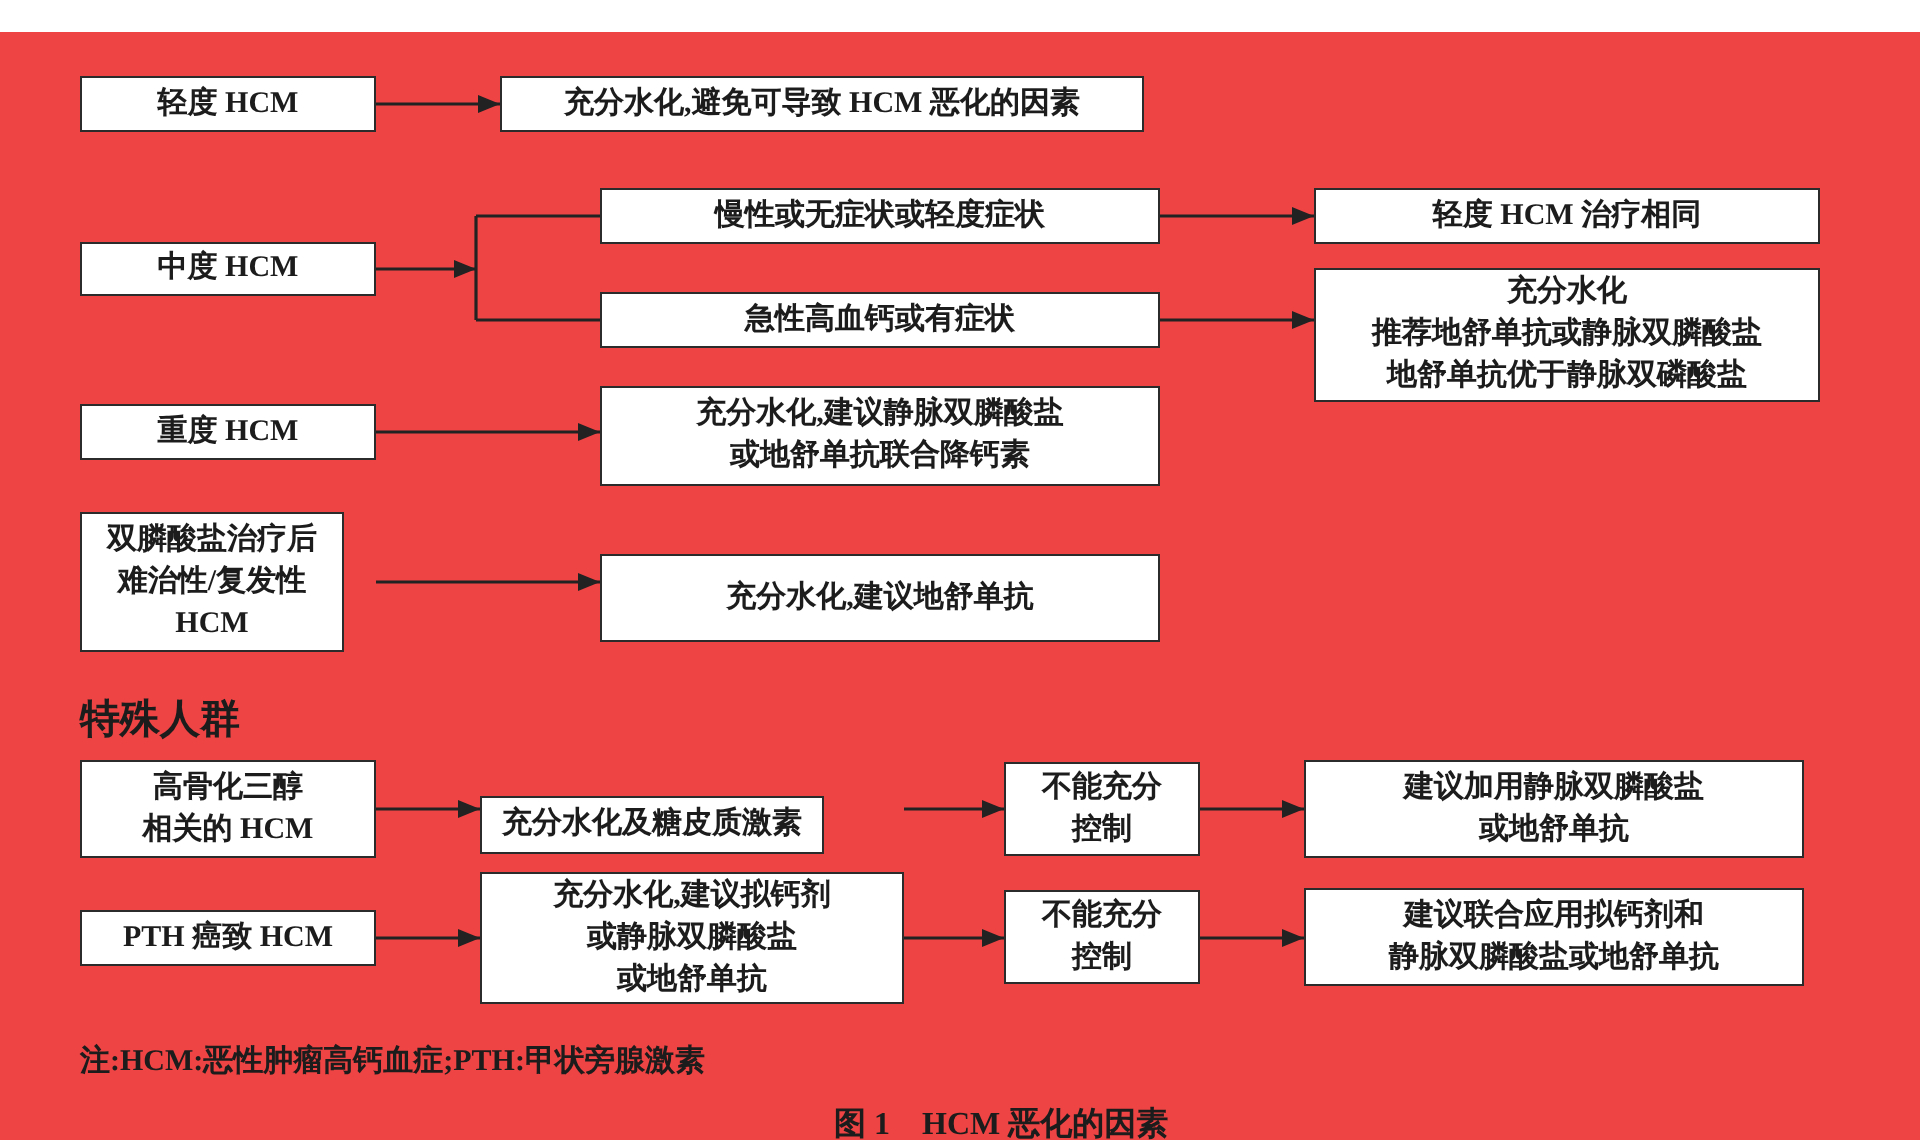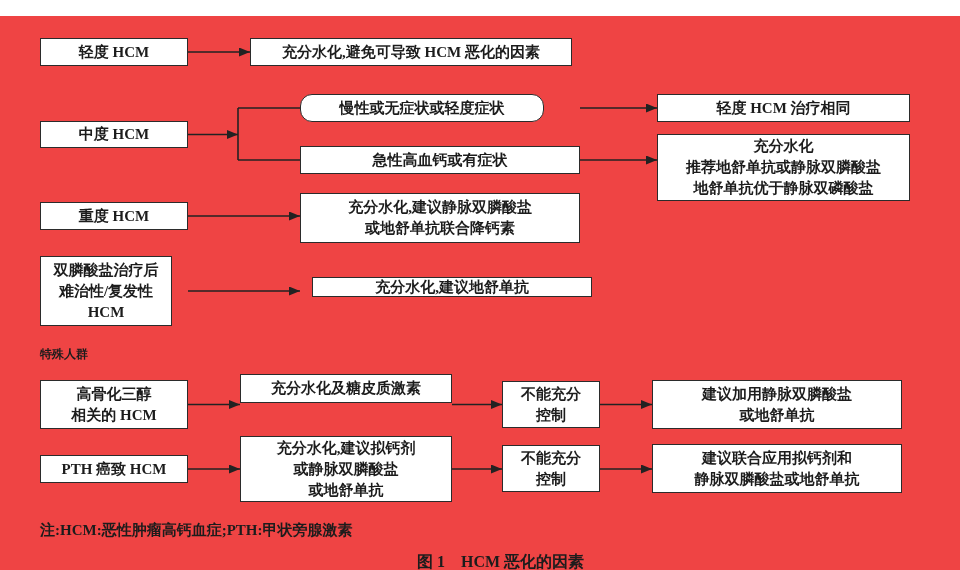--- a/index.html
+++ b/index.html
@@ -10,21 +10,21 @@
     font-weight:bold; color:#1c1c1c;margin-top:16px;
   }
   .box {
     position:absolute; box-sizing:border-box;
     border:1.5px solid #2b2b2b; background:#ffffff;
     display:flex; align-items:center; justify-content:center;
     text-align:center; white-space:pre-line;
     font-size:15px; line-height:21px;
     padding:1px 4px;
   }
-  .floating-label { position:absolute; font-size:12px; white-space:pre-line; }
+  .floating-label { position:absolute; font-size:20px; white-space:pre-line; }
   .note-text { position:absolute; font-size:15px; }
   .caption { position:absolute; font-size:16px; }
   .caption .cap-label { margin-right:16px; }
   svg.connectors { position:absolute; left:0; top:0; pointer-events:none; }
 </style>
 </head>
 <body>
 
 <div class="canvas">
 
@@ -54,41 +54,41 @@
       <path d="M188,453 H240" marker-end="url(#ah)"></path>
       <path d="M452,453 H502" marker-end="url(#ah)"></path>
       <path d="M600,453 H652" marker-end="url(#ah)"></path>
     </g>
   </svg>
 
   <div class="box" style="left:40px;top:22px;width:148px;height:28px;">轻度 HCM</div>
   <div class="box" style="left:250px;top:22px;width:322px;height:28px;">充分水化,避免可导致 HCM 恶化的因素</div>
 
   <div class="box" style="left:40px;top:105px;width:148px;height:27px;">中度 HCM</div>
-  <div class="box" style="left:300px;top:78px;width:244px;height:28px;border-radius:12px;">慢性或无症状或轻度症状</div>
+  <div class="box" style="left:300px;top:78px;width:280px;height:28px;">慢性或无症状或轻度症状</div>
   <div class="box" style="left:300px;top:130px;width:280px;height:28px;">急性高血钙或有症状</div>
   <div class="box" style="left:657px;top:78px;width:253px;height:28px;">轻度 HCM 治疗相同</div>
   <div class="box" style="left:657px;top:118px;width:253px;height:67px;">充分水化
 推荐地舒单抗或静脉双膦酸盐
 地舒单抗优于静脉双磷酸盐</div>
 
   <div class="box" style="left:40px;top:186px;width:148px;height:28px;">重度 HCM</div>
   <div class="box" style="left:300px;top:177px;width:280px;height:50px;">充分水化,建议静脉双膦酸盐
 或地舒单抗联合降钙素</div>
 
   <div class="box" style="left:40px;top:240px;width:132px;height:70px;">双膦酸盐治疗后
 难治性/复发性
 HCM</div>
-  <div class="box" style="left:312px;top:261px;width:280px;height:20px;">充分水化,建议地舒单抗</div>
+  <div class="box" style="left:300px;top:261px;width:280px;height:44px;">充分水化,建议地舒单抗</div>
 
   <div class="floating-label" style="left:40px;top:330px;">特殊人群</div>
 
   <div class="box" style="left:40px;top:364px;width:148px;height:49px;">高骨化三醇
 相关的 HCM</div>
-  <div class="box" style="left:240px;top:358px;width:212px;height:29px;">充分水化及糖皮质激素</div>
+  <div class="box" style="left:240px;top:382px;width:172px;height:29px;">充分水化及糖皮质激素</div>
   <div class="box" style="left:502px;top:365px;width:98px;height:47px;">不能充分
 控制</div>
   <div class="box" style="left:652px;top:364px;width:250px;height:49px;">建议加用静脉双膦酸盐
 或地舒单抗</div>
 
   <div class="box" style="left:40px;top:439px;width:148px;height:28px;">PTH 癌致 HCM</div>
   <div class="box" style="left:240px;top:420px;width:212px;height:66px;">充分水化,建议拟钙剂
 或静脉双膦酸盐
 或地舒单抗</div>
   <div class="box" style="left:502px;top:429px;width:98px;height:47px;">不能充分

